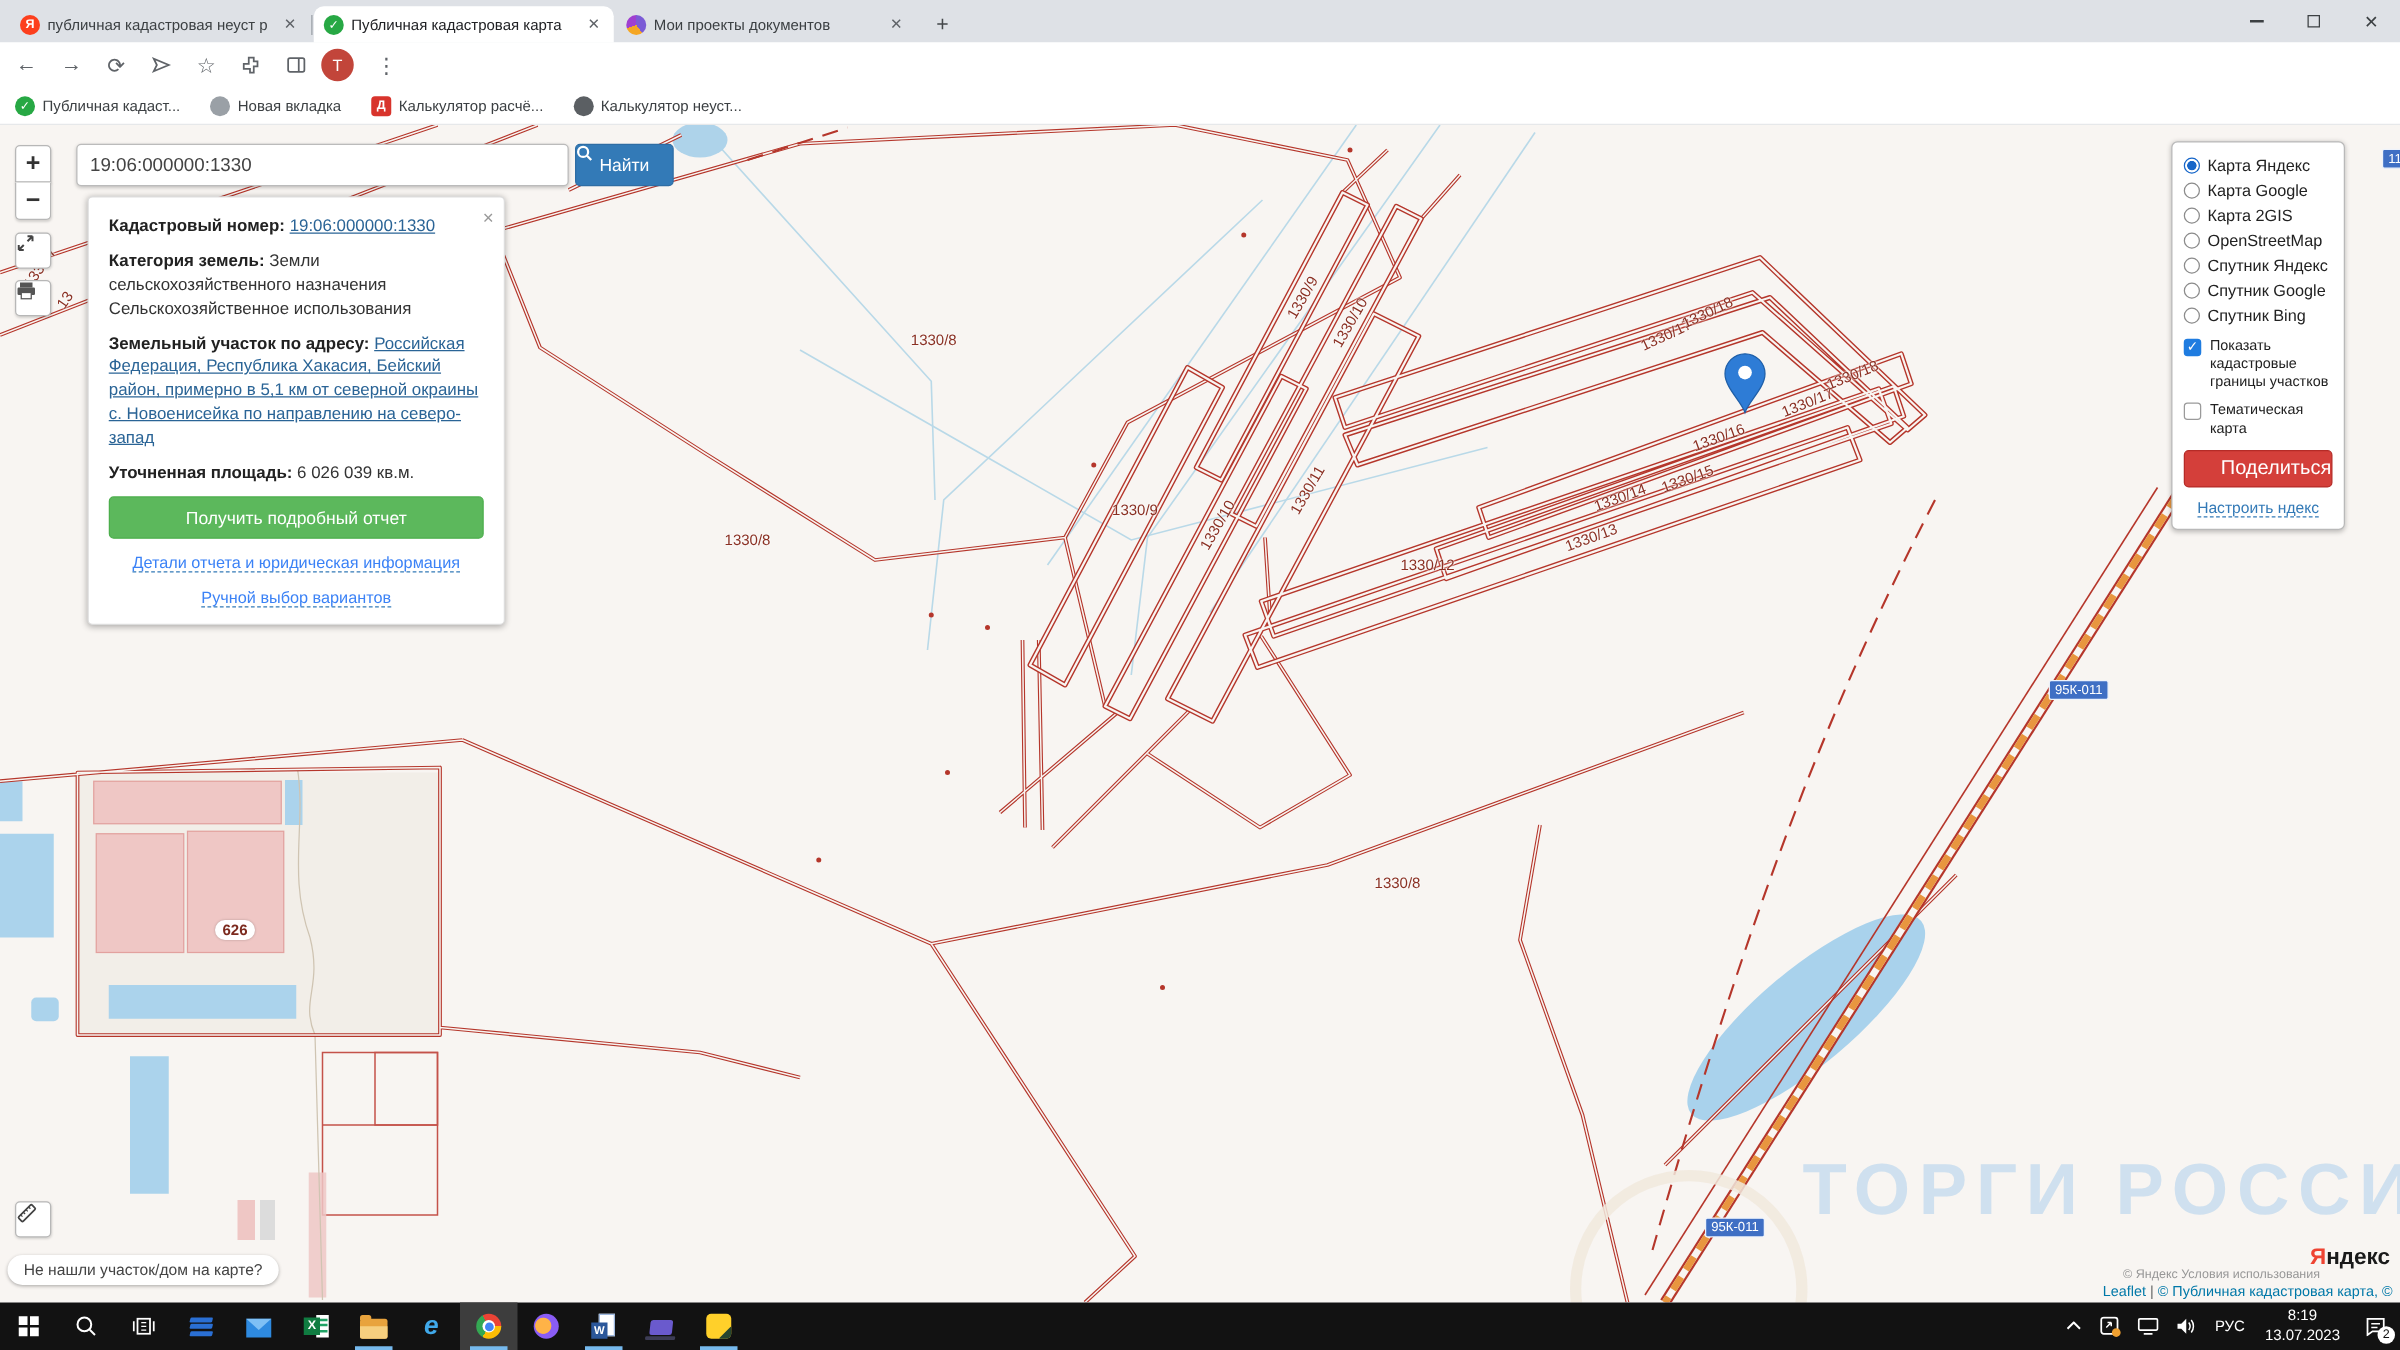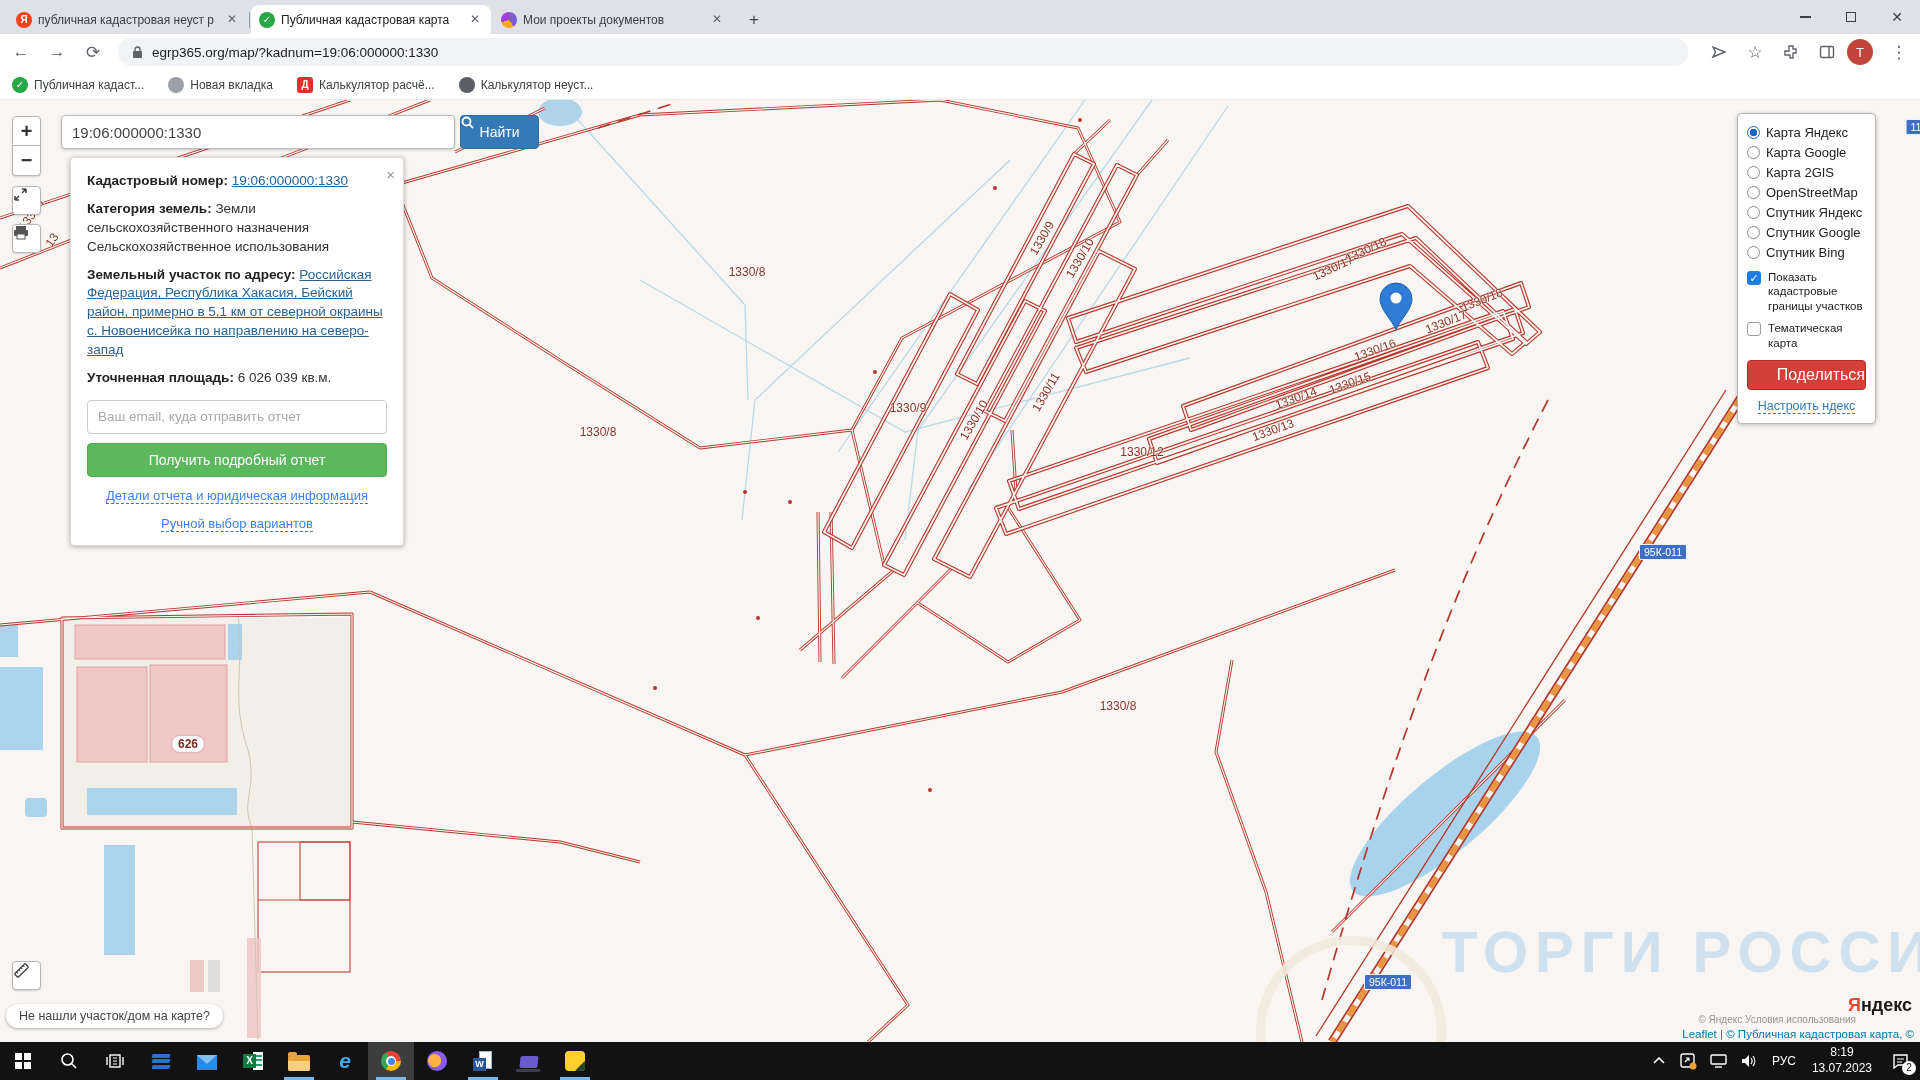--- a/index.html
+++ b/index.html
@@ -162,29 +162,20 @@
     <div class="wctrl" style="right:46px">
         <span class="box"></span>
       </div>
     <div class="wctrl x" style="right:0">✕</div>
   </div>
 
   <div class="navbar">
     <span class="nav-ic">←</span>
     <span class="nav-ic">→</span>
     <span class="nav-ic">⟳</span>
-    <div class="urlbar">
-      <span class="lock">
-        <svg width="11" height="13" viewBox="0 0 11 13">
-            <rect x="1" y="5" width="9" height="7" rx="1" fill="#5f6368"></rect>
-            <path d="M3 5V3.5a2.5 2.5 0 0 1 5 0V5" fill="none" stroke="#5f6368" stroke-width="1.4"></path>
-          </svg>
-      </span>
-      <span class="url-text">egrp365.org/map/?kadnum=19:06:000000:1330</span>
-    </div>
     <div class="right-ics">
       <span class="nav-ic">
         <svg width="16" height="16" viewBox="0 0 16 16">
             <path d="M2 13 L14 8 L2 3 L4.5 8 Z" fill="none" stroke="#5f6368" stroke-width="1.4"></path>
           </svg>
       </span>
       <span class="nav-ic">☆</span>
       <span class="nav-ic">
         <svg width="16" height="16" viewBox="0 0 16 16">
             <path d="M6 2h4v3h3v4h-3v5H7v-3H2V7h4z" fill="none" stroke="#5f6368" stroke-width="1.4"></path>
@@ -382,21 +373,20 @@
       <span class="xclose">×</span>
       <p><b>Кадастровый номер:</b>
          <a class="blink">19:06:000000:1330</a></p>
       <p><b>Категория земель:</b>
          <span>Земли сельскохозяйственного назначения</span><br>
          <span>Сельскохозяйственное использования</span></p>
       <p><b>Земельный участок по адресу:</b>
          <a class="blink">Российская Федерация, Республика Хакасия, Бейский район, примерно в 5,1 км от северной окраины с. Новоенисейка по направлению на северо-запад</a></p>
       <p><b>Уточненная площадь:</b>
          <span>6 026 039 кв.м.</span></p>
-      <input class="email" placeholder="Ваш email, куда отправить отчет" style="">
       <a class="greenbtn">Получить подробный отчет</a>
       <a class="dotlink"><span>Детали отчета и юридическая информация</span></a>
       <a class="dotlink"><span>Ручной выбор вариантов</span></a>
     </div>
 
     <div class="lpanel">
       <div class="lrow">
           <span class="radio sel"></span>
           <span>Карта Яндекс</span>
         </div>

